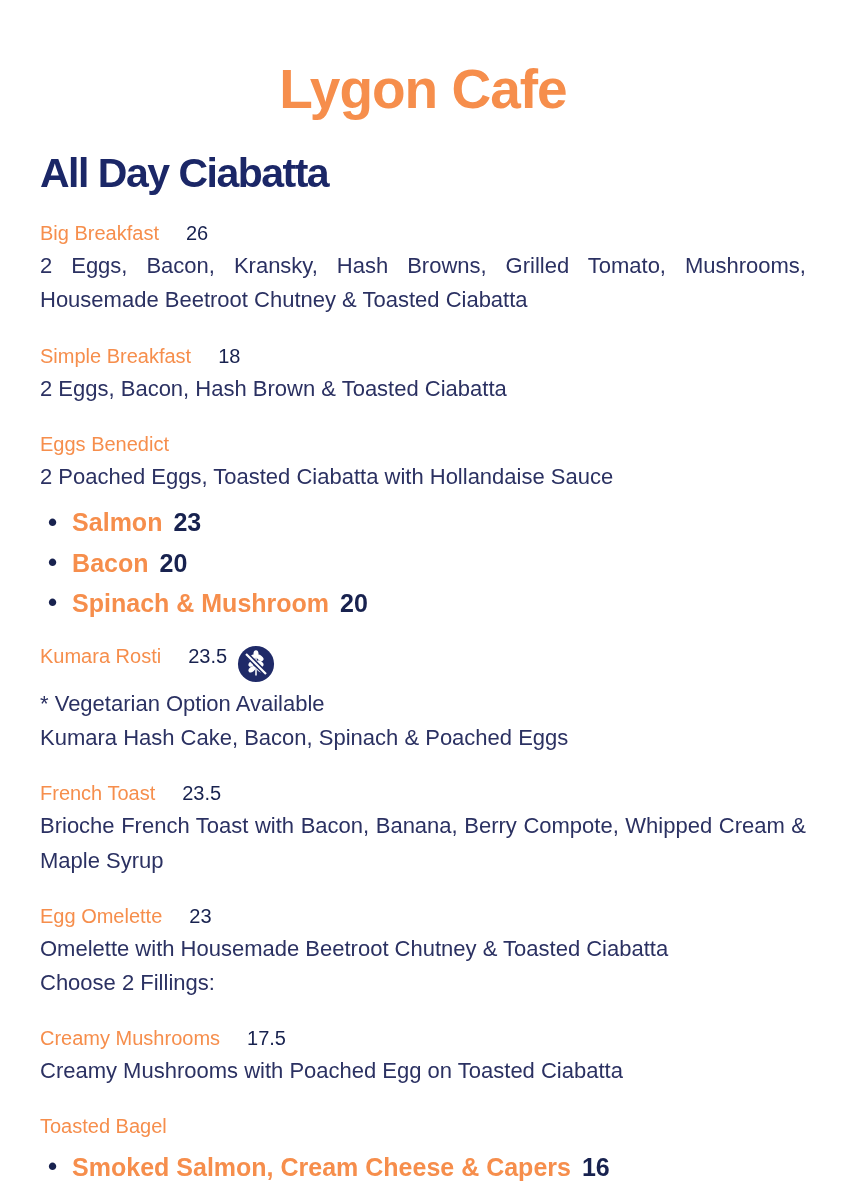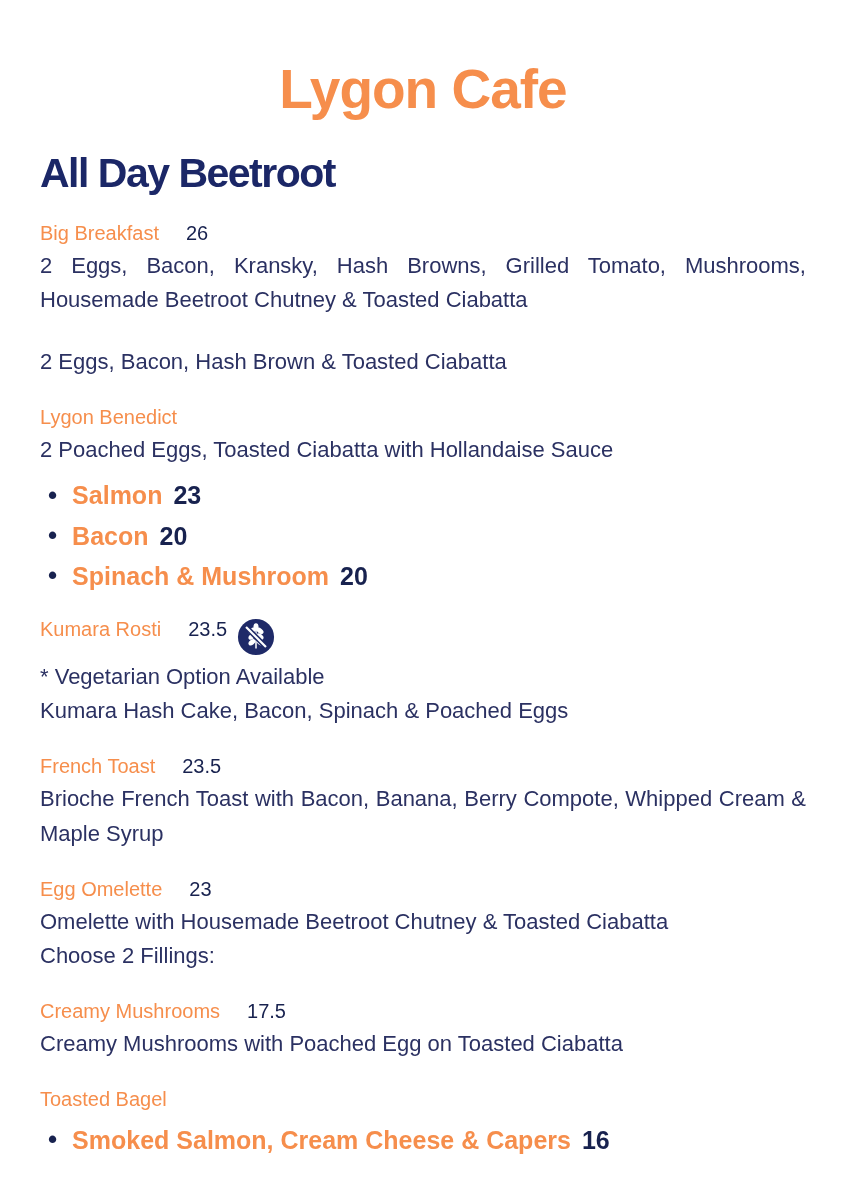--- a/index.html
+++ b/index.html
@@ -55,44 +55,49 @@
   }
   .option-bullet{color:var(--price_navy);font-size:26px;margin-right:15px;}
   .option-name{color:var(--orange);}
   .option-price{color:var(--price_navy);margin-left:11px;}
 </style>
 </head>
 <body>
 
 <div class="page">
   <h1 class="title">Lygon Cafe</h1>
-  <h2 class="section-title">All Day Beetroot</h2>
+  <h2 class="section-title">All Day Ciabatta</h2>
   <div id="menu">
   <div class="item">
     <div class="item-head">
       <span class="item-name">Big Breakfast</span>
       <span class="item-price">26</span>
 
     </div>
     <div class="item-desc">
   <div class="desc-line">2 Eggs, Bacon, Kransky, Hash Browns, Grilled Tomato, Mushrooms, Housemade Beetroot Chutney &amp; Toasted Ciabatta</div>
 </div>
 
   </div>
 
   <div class="item">
+    <div class="item-head">
+      <span class="item-name">Simple Breakfast</span>
+      <span class="item-price">18</span>
+
+    </div>
     <div class="item-desc">
   <div class="desc-line">2 Eggs, Bacon, Hash Brown &amp; Toasted Ciabatta</div>
 </div>
 
   </div>
 
   <div class="item">
     <div class="item-head">
-      <span class="item-name">Lygon Benedict</span>
+      <span class="item-name">Eggs Benedict</span>
 
     </div>
     <div class="item-desc">
   <div class="desc-line">2 Poached Eggs, Toasted Ciabatta with Hollandaise Sauce</div>
 </div>
     <ul class="item-options">
   <li class="option">
     <span class="option-bullet">•</span>
     <span class="option-name">Salmon</span>
     <span class="option-price">23</span>

